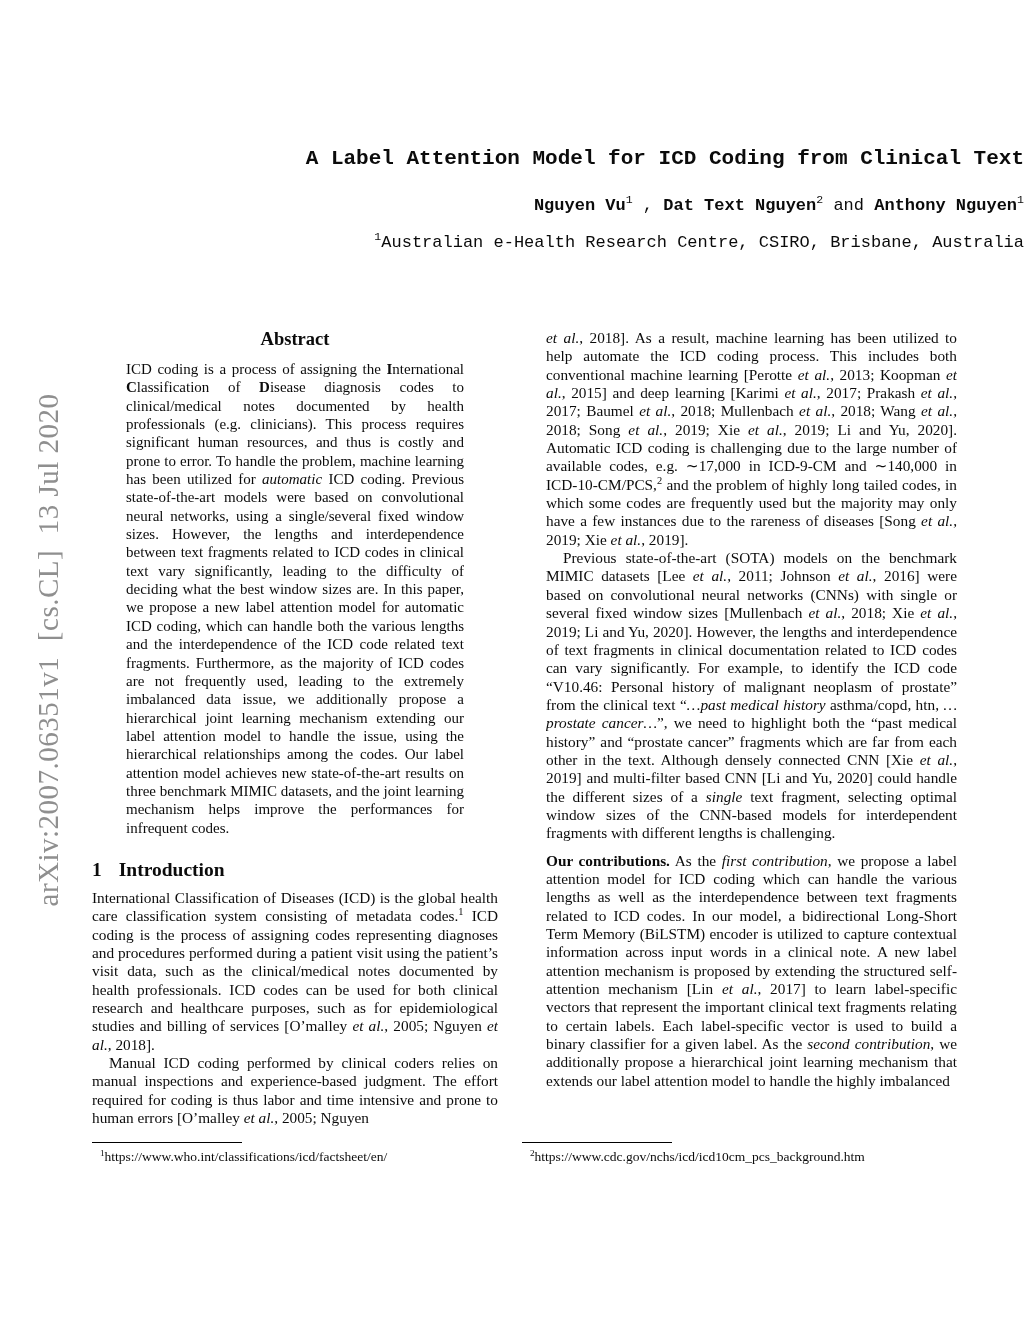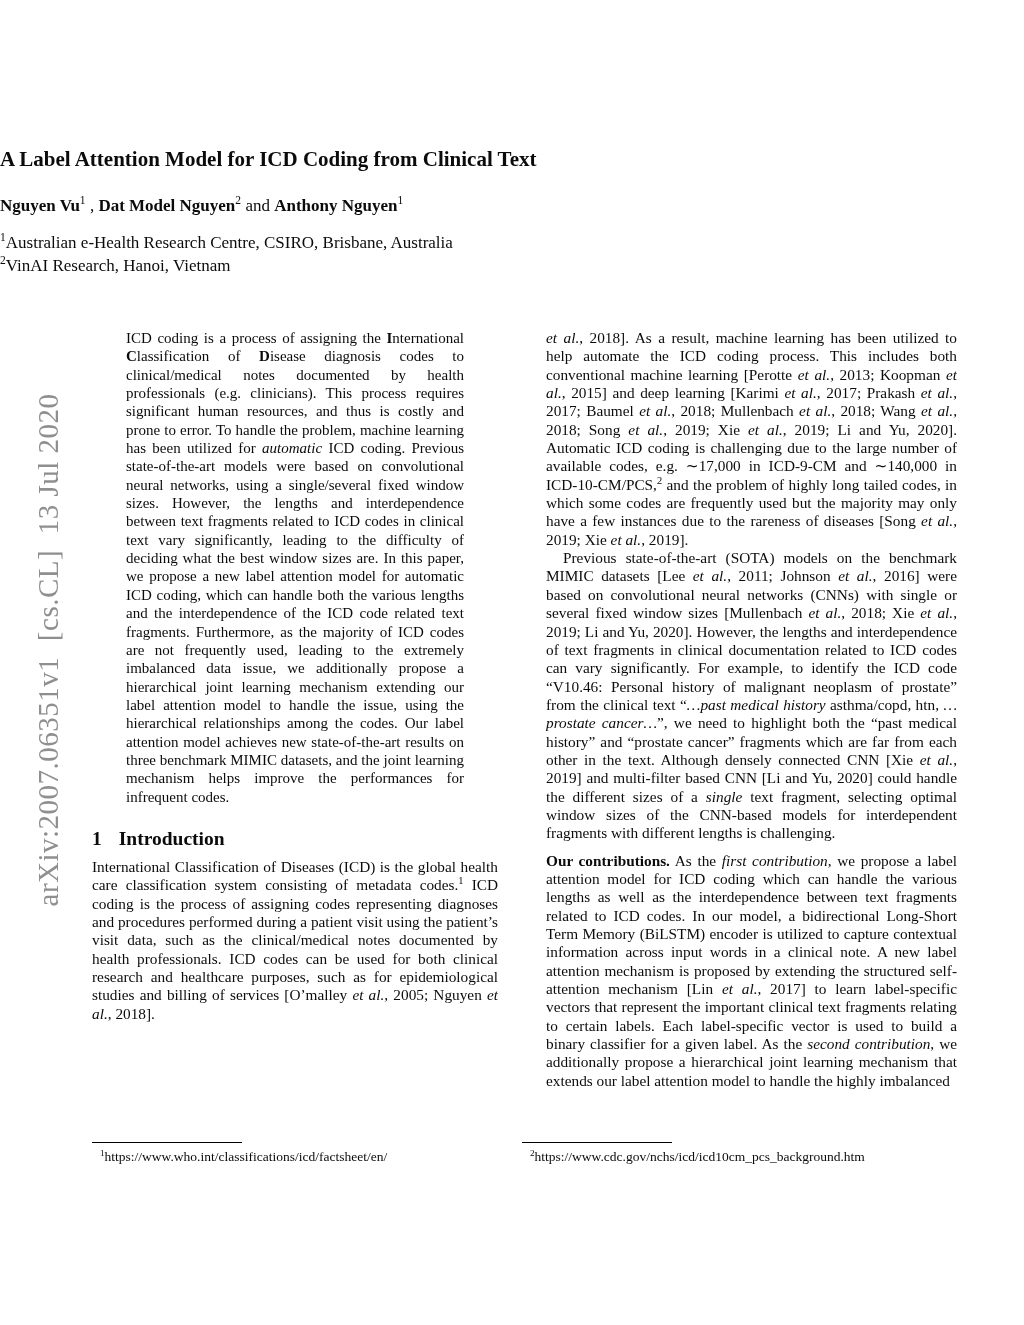--- a/index.html
+++ b/index.html
@@ -23,21 +23,22 @@
     text-align: center;
     white-space: pre;
     letter-spacing: 0.5px;
   }
 
   
   .header-block {
     position: absolute;
     top: 146px; left: 0;
     width: 100%;
-    text-align: left;
+    text-align: right;
+    font-family: Liberation Mono, monospace;
   }
   .paper-title { font-size: 21px; font-weight: bold; line-height: 26px; }
   .authors-line { margin-top: 23px; font-size: 17px; line-height: 22px; }
   .affil-block { margin-top: 14px; font-size: 17px; line-height: 23px; }
   sup { font-size: 68%; line-height: 0; vertical-align: super; }
 
   
   .column {
     position: absolute;
     top: 329px;
@@ -92,35 +93,36 @@
   }
   .fn-text { padding-left: 8px; }
 </style>
 </head>
 <body>
 
 <div class="arxiv-stamp">arXiv:2007.06351v1  [cs.CL]  13 Jul 2020</div>
 
 <div class="header-block">
   <div class="paper-title">A Label Attention Model for ICD Coding from Clinical Text</div>
-  <div class="authors-line"><b>Nguyen Vu</b><sup>1</sup> , <b>Dat Model Nguyen</b><sup>2</sup> and <b>Anthony Nguyen</b><sup>1</sup></div>
+  <div class="authors-line"><b>Nguyen Vu</b><sup>1</sup> , <b>Dat Text Nguyen</b><sup>2</sup> and <b>Anthony Nguyen</b><sup>1</sup></div>
   <div class="affil-block">
     <div><sup>1</sup>Australian e-Health Research Centre, CSIRO, Brisbane, Australia</div>
-    <div><sup>2</sup>VinAI Research, Hanoi, Vietnam</div>
   </div>
 </div>
 
 <div class="column col-left">
   <div>
+    <div class="abstract-heading">Abstract</div>
     <p class="abstract-body">ICD coding is a process of assigning the <b>I</b>nternational <b>C</b>lassification of <b>D</b>isease diagnosis codes to clinical/medical notes documented by health professionals (e.g. clinicians). This process requires significant human resources, and thus is costly and prone to error. To handle the problem, machine learning has been utilized for <i>automatic</i> ICD coding. Previous state-of-the-art models were based on convolutional neural networks, using a single/several fixed window sizes. However, the lengths and interdependence between text fragments related to ICD codes in clinical text vary significantly, leading to the difficulty of deciding what the best window sizes are. In this paper, we propose a new label attention model for automatic ICD coding, which can handle both the various lengths and the interdependence of the ICD code related text fragments. Furthermore, as the majority of ICD codes are not frequently used, leading to the extremely imbalanced data issue, we additionally propose a hierarchical joint learning mechanism extending our label attention model to handle the issue, using the hierarchical relationships among the codes. Our label attention model achieves new state-of-the-art results on three benchmark MIMIC datasets, and the joint learning mechanism helps improve the performances for infrequent codes.</p>
   </div>
   <div class="section-heading">
     <span class="sec-num">1</span><span class="sec-title">Introduction</span>
   </div>
   <p class="body-par">International Classification of Diseases (ICD) is the global health care classification system consisting of metadata codes.<sup>1</sup> ICD coding is the process of assigning codes representing diagnoses and procedures performed during a patient visit using the patient’s visit data, such as the clinical/medical notes documented by health professionals. ICD codes can be used for both clinical research and healthcare purposes, such as for epidemiological studies and billing of services [O’malley <i>et al.</i>, 2005; Nguyen <i>et al.</i>, 2018].</p>
+  <p class="body-par indent">Manual ICD coding performed by clinical coders relies on manual inspections and experience-based judgment. The effort required for coding is thus labor and time intensive and prone to human errors [O’malley <i>et al.</i>, 2005; Nguyen</p>
 </div>
 
 <div class="column col-right">
   <p class="body-par"><i>et al.</i>, 2018]. As a result, machine learning has been utilized to help automate the ICD coding process. This includes both conventional machine learning [Perotte <i>et al.</i>, 2013; Koopman <i>et al.</i>, 2015] and deep learning [Karimi <i>et al.</i>, 2017; Prakash <i>et al.</i>, 2017; Baumel <i>et al.</i>, 2018; Mullenbach <i>et al.</i>, 2018; Wang <i>et al.</i>, 2018; Song <i>et al.</i>, 2019; Xie <i>et al.</i>, 2019; Li and Yu, 2020]. Automatic ICD coding is challenging due to the large number of available codes, e.g. ∼17,000 in ICD-9-CM and ∼140,000 in ICD-10-CM/PCS,<sup>2</sup> and the problem of highly long tailed codes, in which some codes are frequently used but the majority may only have a few instances due to the rareness of diseases [Song <i>et al.</i>, 2019; Xie <i>et al.</i>, 2019].</p>
   <p class="body-par indent">Previous state-of-the-art (SOTA) models on the benchmark MIMIC datasets [Lee <i>et al.</i>, 2011; Johnson <i>et al.</i>, 2016] were based on convolutional neural networks (CNNs) with single or several fixed window sizes [Mullenbach <i>et al.</i>, 2018; Xie <i>et al.</i>, 2019; Li and Yu, 2020]. However, the lengths and interdependence of text fragments in clinical documentation related to ICD codes can vary significantly. For example, to identify the ICD code “V10.46: Personal history of malignant neoplasm of prostate” from the clinical text “<i>…past medical history</i> asthma/copd, htn, <i>…prostate cancer…</i>”, we need to highlight both the “past medical history” and “prostate cancer” fragments which are far from each other in the text. Although densely connected CNN [Xie <i>et al.</i>, 2019] and multi-filter based CNN [Li and Yu, 2020] could handle the different sizes of a <i>single</i> text fragment, selecting optimal window sizes of the CNN-based models for interdependent fragments with different lengths is challenging.</p>
   <p class="body-par contrib"><b>Our contributions.</b> As the <i>first contribution</i>, we propose a label attention model for ICD coding which can handle the various lengths as well as the interdependence between text fragments related to ICD codes. In our model, a bidirectional Long-Short Term Memory (BiLSTM) encoder is utilized to capture contextual information across input words in a clinical note. A new label attention mechanism is proposed by extending the structured self-attention mechanism [Lin <i>et al.</i>, 2017] to learn label-specific vectors that represent the important clinical text fragments relating to certain labels. Each label-specific vector is used to build a binary classifier for a given label. As the <i>second contribution</i>, we additionally propose a hierarchical joint learning mechanism that extends our label attention model to handle the highly imbalanced</p>
 </div>
 
 <div class="footnote-block footnote-left">
   <div class="fn-rule"></div>

